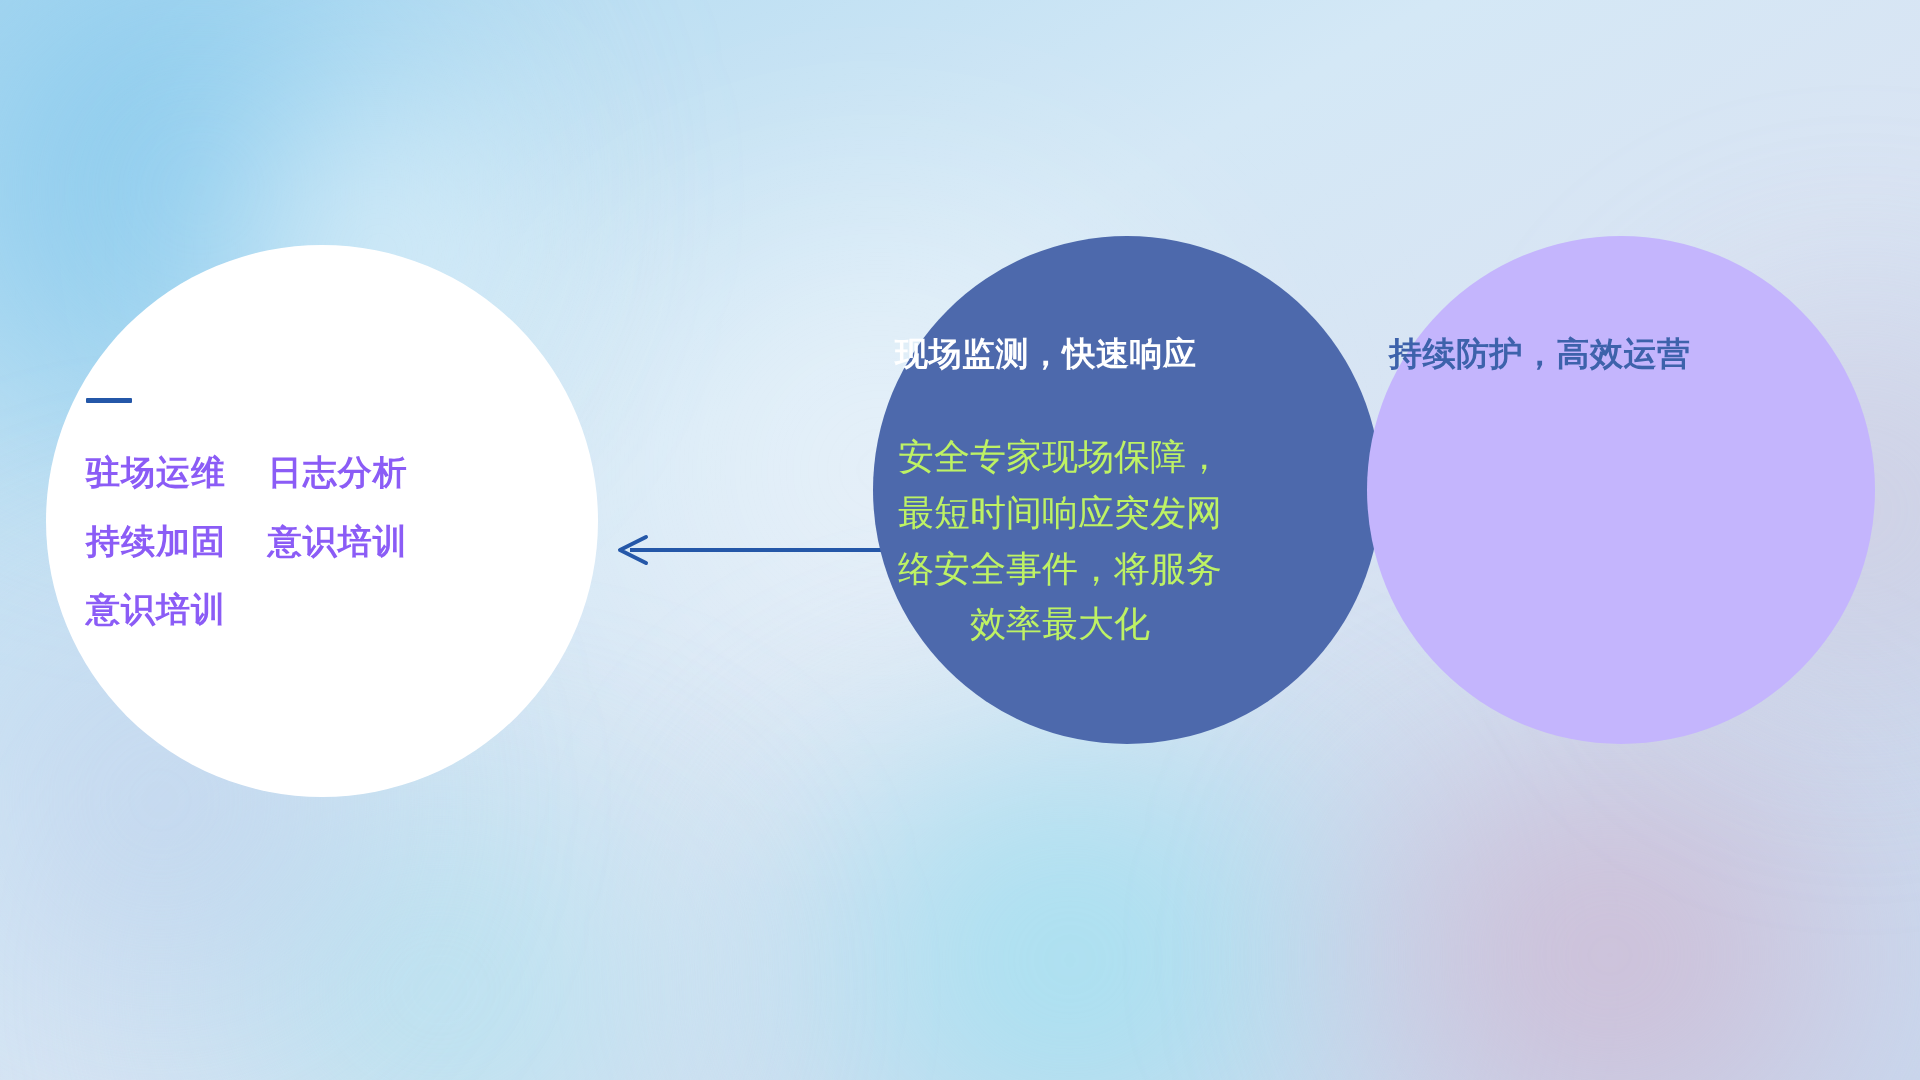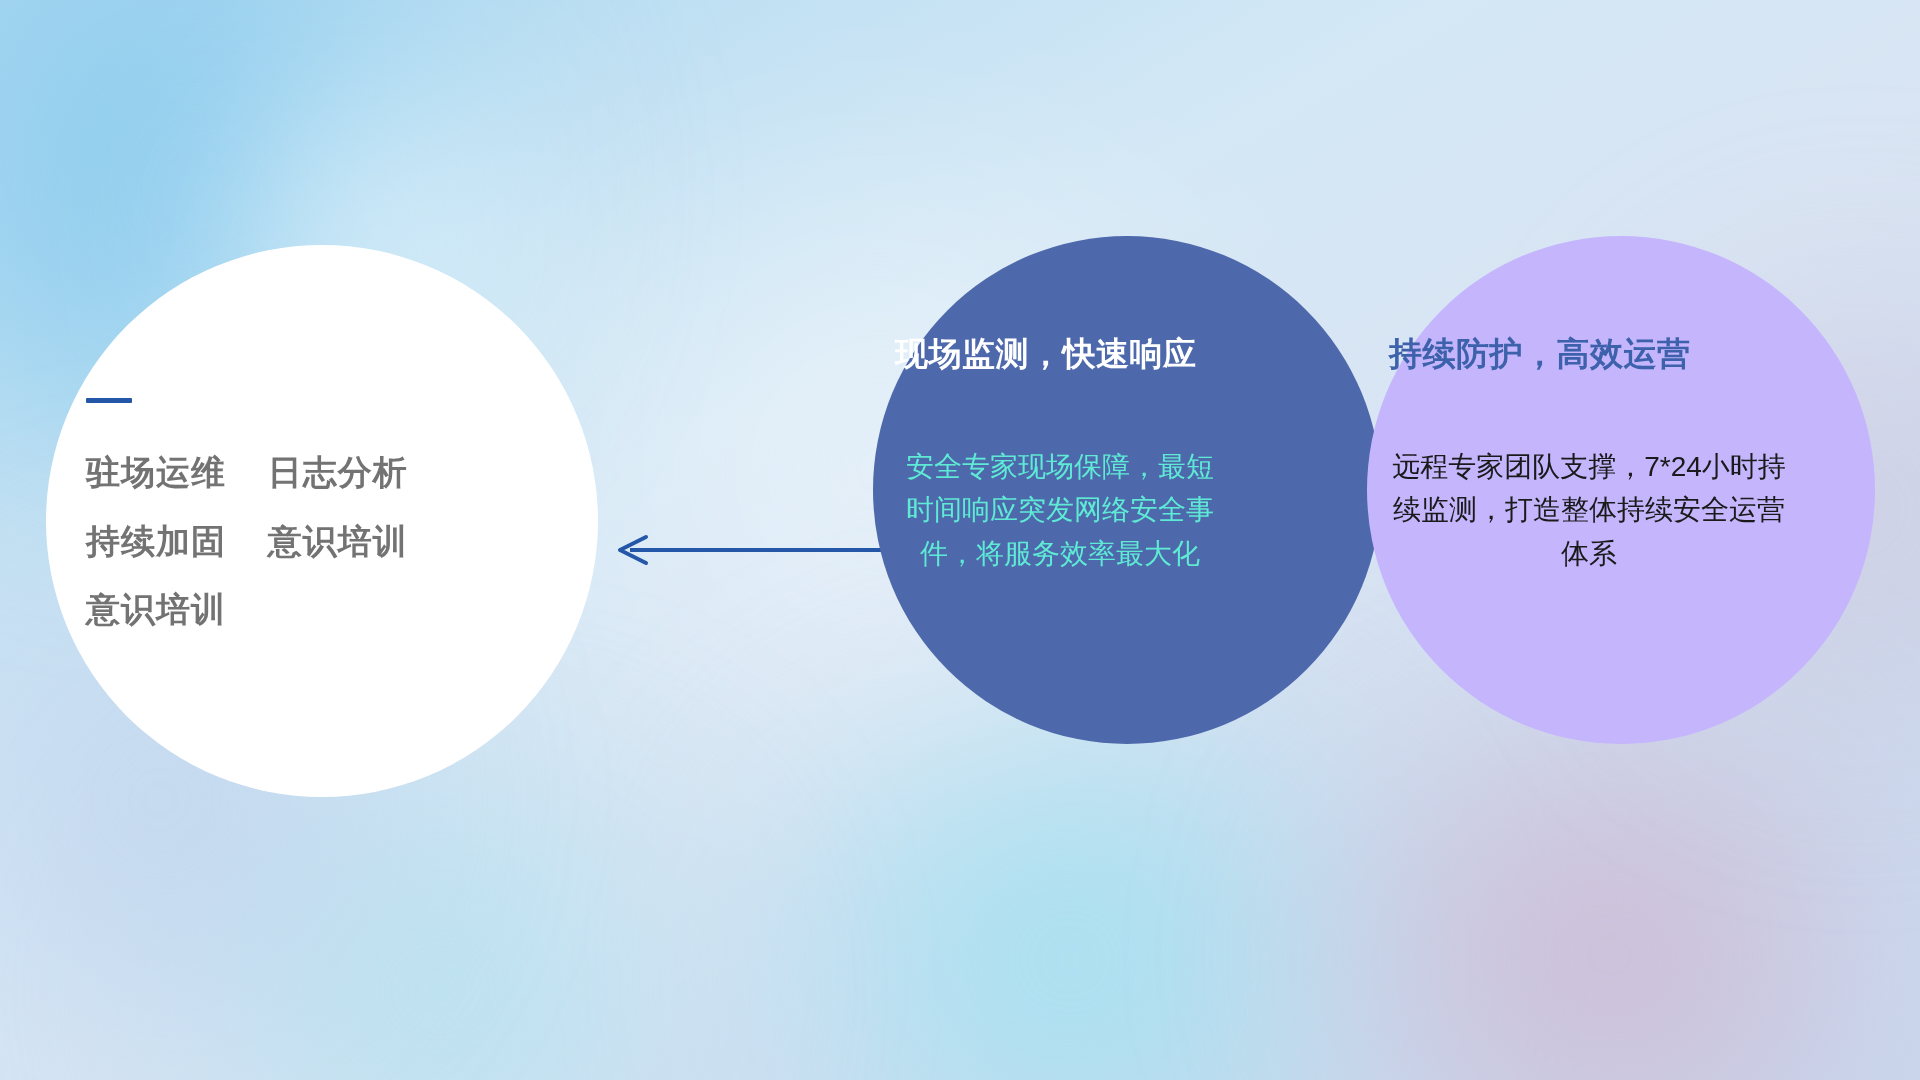--- a/index.html
+++ b/index.html
@@ -108,21 +108,21 @@
   .divider-dash {
     width: 46px;
     height: 5px;
     background: #2457a8;
     border-radius: 1px;
     margin-bottom: 52px;
   }
   .cap-line {
     font-size: 34px;
     font-weight: bold;
-    color: #737373;
+    color: #8b5cf6;
     letter-spacing: 1px;
     line-height: 1.05;
     margin-bottom: 33px;
     white-space: pre;
   }
   .cap-line:last-child { margin-bottom: 16px; }
 
   #circle-onsite {
     left: 873px;
     top: 236px;
@@ -135,24 +135,24 @@
   }
   #circle-onsite .c-title {
     margin-top: 96px;
     font-size: 33px;
     font-weight: bold;
     color: #ffffff;
     letter-spacing: 0.5px;
     white-space: nowrap;
   }
   #circle-onsite .c-body {
-    margin-top: 68px;
-    font-size: 28px;
+    margin-top: 52px;
+    font-size: 36px;
     line-height: 1.55;
-    color: #5eead4;
+    color: #bef264;
     width: 330px;
   }
 
   #circle-remote {
     left: 1367px;
     top: 236px;
     width: 508px;
     height: 508px;
     background: #c4b5fd;
     z-index: 5;
@@ -202,16 +202,15 @@
     <div class="cap-line">意识培训</div>
   </div>
 
   <div class="circle" id="circle-onsite">
     <div class="c-title">现场监测，快速响应</div>
     <div class="c-body">安全专家现场保障，最短时间响应突发网络安全事件，将服务效率最大化</div>
   </div>
 
   <div class="circle" id="circle-remote">
     <div class="c-title">持续防护，高效运营</div>
-    <div class="c-body">远程专家团队支撑，7*24小时持续监测，打造整体持续安全运营体系</div>
   </div>
 
 </div>
 
 </body></html>

